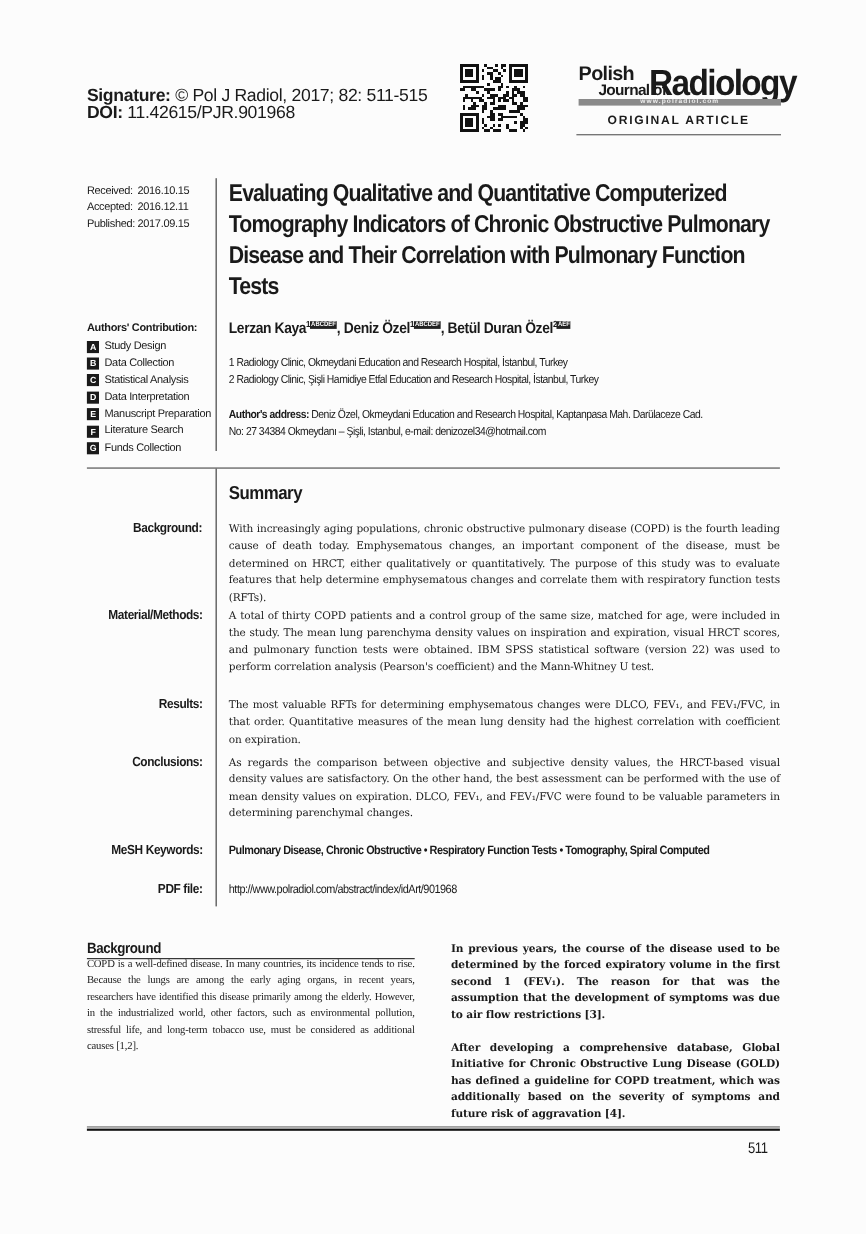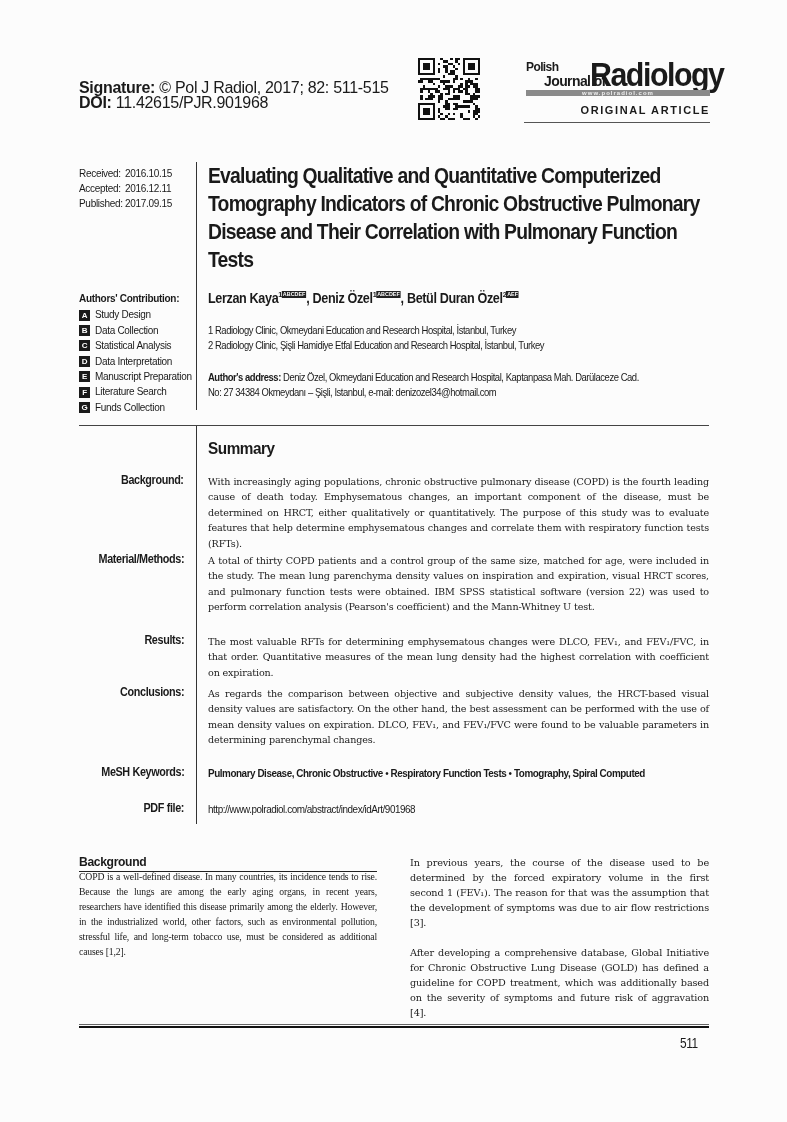--- a/index.html
+++ b/index.html
@@ -6,25 +6,25 @@
   body {
     width: 787px; height: 1122px; background: #fcfcfc; position: relative; overflow: hidden;
     color: #1a1a1a; font-family: "Liberation Sans", sans-serif;
   }
 
   
   #signature { position: absolute; left: 79px; top: 80px; font-size: 16px; line-height: 15px; letter-spacing: -0.3px; }
   #signature b { font-weight: bold; }
   #qr { position: absolute; left: 418px; top: 58px; width: 62px; height: 62px; }
   #logo { position: absolute; left: 524px; top: 58px; width: 186px; height: 66px; }
-  #logo .l1 { position: absolute; left: 2px; top: 2px; font-size: 12px; font-weight: bold; letter-spacing: -0.6px; line-height: 14px; text-align: right; }
+  #logo .l1 { position: absolute; left: 2px; top: 2px; font-size: 18px; font-weight: bold; letter-spacing: -0.6px; line-height: 14px; text-align: right; }
   #logo .l2 { position: absolute; left: 20px; top: 16px; font-size: 14px; font-weight: bold; letter-spacing: -0.6px; line-height: 14px; }
   #logo .big { position: absolute; left: 66px; top: 0px; font-size: 33px; font-weight: bold; letter-spacing: -1.6px; line-height: 34px; transform: scaleX(0.92); transform-origin: left top; }
   #logo .bar { position: absolute; left: 2px; top: 32px; width: 184px; height: 6px; background: #8a8a8a; color: #eee; font-size: 6px; line-height: 6px; text-align: center; letter-spacing: 1px; font-weight: bold; overflow: hidden; }
-  #logo .orig { position: absolute; left: 0; top: 46px; width: 186px; text-align: right; font-size: 11px; font-weight: bold; letter-spacing: 1.6px; }
+  #logo .orig { position: absolute; left: 0; top: 46px; width: 186px; text-align: center; font-size: 11px; font-weight: bold; letter-spacing: 1.6px; }
   #logo .rule { position: absolute; left: 0; top: 64px; width: 186px; height: 1px; background: #555; }
 
   
   #dates { position: absolute; left: 79px; top: 166px; font-size: 10px; line-height: 15px; letter-spacing: -0.3px; }
   #dates .row b { display: inline-block; width: 46px; font-weight: normal; }
   #contrib { position: absolute; left: 79px; top: 291px; font-size: 10px; line-height: 15.4px; letter-spacing: -0.3px; }
   #contrib .ttl { font-weight: bold; margin-bottom: 1px; }
   #contrib .item { display: flex; align-items: center; }
   #contrib .box { display: inline-block; width: 11px; height: 11px; background: #1a1a1a; color: #fff; font-size: 8px; line-height: 11px; text-align: center; font-weight: bold; margin-right: 5px; }
 
@@ -49,21 +49,21 @@
   .sum-text { position: absolute; left: 129px; top: 1px; width: 501px; font-family: "DejaVu Serif", serif; font-size: 9.6px; line-height: 15.4px; text-align: justify; letter-spacing: -0.15px; }
   .sum-text.sans { font-family: "Liberation Sans", sans-serif; font-size: 11px; letter-spacing: -0.5px; text-align: left; white-space: nowrap; transform: scaleX(0.9); transform-origin: left top; }
   .sum-text.sans b { font-weight: bold; }
 
   
   #bg-heading { position: absolute; left: 79px; top: 854px; font-size: 13.5px; font-weight: bold; letter-spacing: -0.4px; transform: scaleX(0.9); transform-origin: left top; }
   #bg-rule { position: absolute; left: 79px; top: 871px; width: 298px; height: 1px; background: #222; }
   .col { position: absolute; font-family: "DejaVu Serif", serif; font-size: 9.7px; line-height: 15px; text-align: justify; letter-spacing: -0.15px; }
   #col1 { left: 79px; top: 869px; width: 298px; font-family: Liberation Serif, serif; }
   #col2 { left: 410px; top: 855px; width: 299px; }
-  #col2 p { margin: 0 0 15px 0; }
+  #col2 p { margin: 0 0 15px 0; font-weight: bold; }
 
   #foot-rule1 { position: absolute; left: 79px; top: 1024px; width: 630px; height: 1px; background: #666; }
   #foot-rule2 { position: absolute; left: 79px; top: 1026px; width: 630px; height: 2px; background: #111; }
   #page-num { position: absolute; left: 680px; top: 1035px; font-size: 14px; letter-spacing: -0.5px; transform: scaleX(0.85); transform-origin: left top; }
 </style>
 </head>
 <body>
 
 <div id="signature">
   <div><b>Signature:</b> <span>© Pol J Radiol, 2017; 82: 511-515</span></div>

